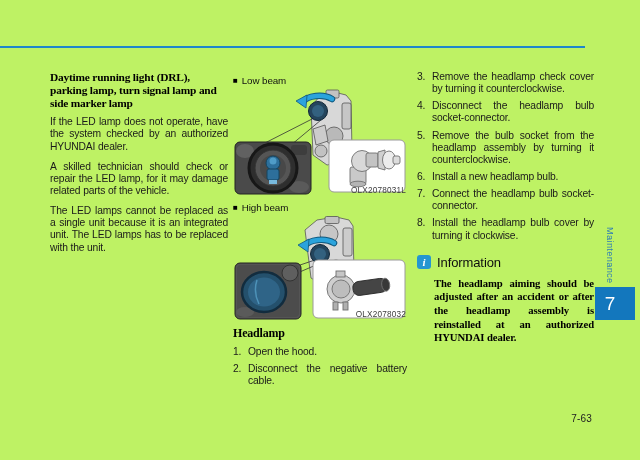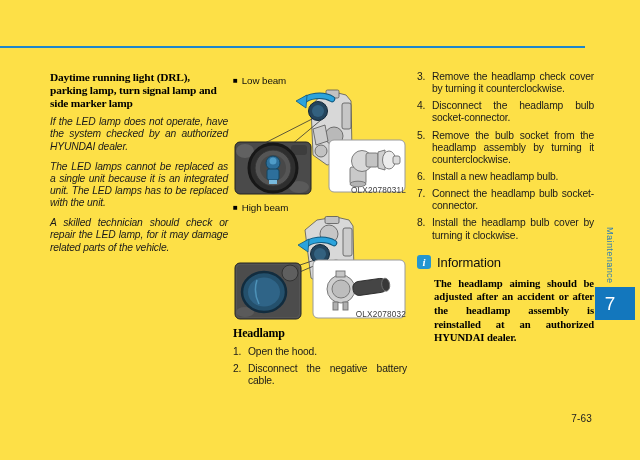--- a/index.html
+++ b/index.html
@@ -1,33 +1,33 @@
 <!DOCTYPE html>
 <html><head>
 <meta charset="utf-8">
 <style>
   html,body{margin:0;padding:0;background:#ffffff;}
   .page{
-    position:relative;width:640px;height:460px;background:#fde047;overflow:hidden;
+    position:relative;width:640px;height:460px;background:#bef264;overflow:hidden;
     font-family:"Liberation Sans",sans-serif;color:#1a1a1a;
   }
   .top-rule{position:absolute;left:0;top:46px;width:585px;height:2px;background:#1e86cc;}
 
   .col{position:absolute;}
   .col-left{left:50px;top:71px;width:178px;}
   .col-mid{left:233px;top:71px;width:174px;}
   .col-right{left:417px;top:71px;width:177px;}
 
   .sec-heading{
     font-family:"Liberation Serif",serif;font-size:11.4px;font-weight:bold;
     line-height:1.12;color:#000;margin:0 0 7px 0;letter-spacing:-0.2px;
   }
   .body-par{
     font-size:10.3px;line-height:1.18;text-align:justify;margin:0 0 8px 0;
-    letter-spacing:-0.15px;color:#1a1a1a;font-style:italic;
+    letter-spacing:-0.15px;color:#1a1a1a;
   }
 
   .fig-label{display:flex;align-items:center;gap:4px;font-size:9.8px;color:#111;
     margin:4px 0 3px 0;height:11px;letter-spacing:-0.1px;}
   .fig-bullet{font-size:8px;line-height:1;color:#000;}
   .fig{position:relative;width:174px;}
   .fig svg{display:block;}
   .fig-caption{
     position:absolute;right:1px;bottom:1px;font-size:8.2px;color:#3c3c3c;
     letter-spacing:0.2px;background:transparent;padding-left:22px;
@@ -71,22 +71,22 @@
 </head>
 <body>
 
 <div class="page">
 
   <div class="top-rule"></div>
 
   <div class="col col-left">
     <div class="sec-heading">Daytime running light (DRL), parking lamp, turn signal lamp and side marker lamp</div>
     <p class="body-par">If the LED lamp does not operate, have the system checked by an authorized HYUNDAI dealer.</p>
+    <p class="body-par">A skilled technician should check or repair the LED lamp, for it may damage related parts of the vehicle.</p>
     <p class="body-par">The LED lamps cannot be replaced as a single unit because it is an integrated unit. The LED lamps has to be replaced with the unit.</p>
-    <p class="body-par">A skilled technician should check or repair the LED lamp, for it may damage related parts of the vehicle.</p>
   </div>
 
   <div class="col col-mid">
 
     <div class="fig-label">
       <span class="fig-bullet">■</span>
       <span>Low beam</span>
     </div>
 
     <div class="fig">

